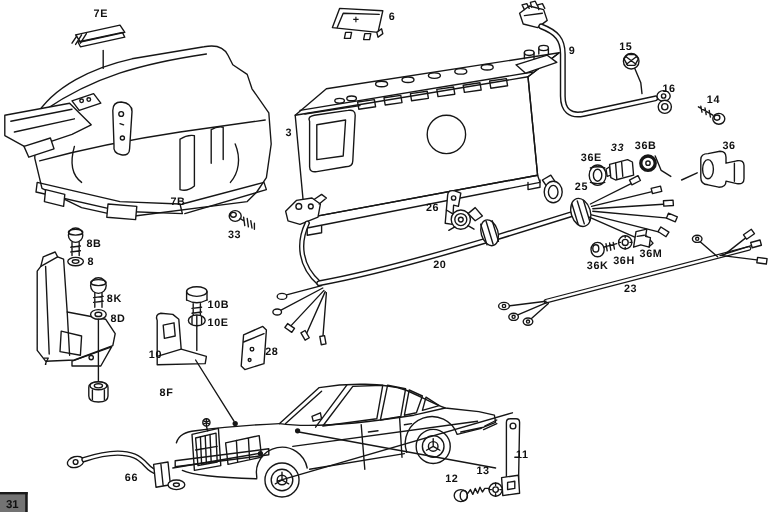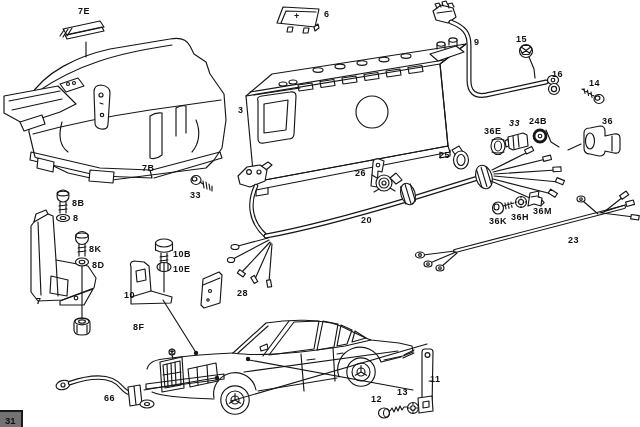--- a/index.html
+++ b/index.html
@@ -368,38 +368,38 @@
       <span class="part-label" style="left: 190px; top: 190px;">33</span>
       <span class="part-label" style="left: 72px; top: 198px;">8B</span>
       <span class="part-label" style="left: 73px; top: 213px;">8</span>
       <span class="part-label" style="left: 89px; top: 244px;">8K</span>
       <span class="part-label" style="left: 92px; top: 260px;">8D</span>
       <span class="part-label" style="left: 36px; top: 296px;">7</span>
       <span class="part-label" style="left: 93px; top: 322px; margin-left: 40px;">8F</span>
       <span class="part-label" style="left: 173px; top: 249px;">10B</span>
       <span class="part-label" style="left: 173px; top: 264px;">10E</span>
       <span class="part-label" style="left: 124px; top: 290px;">10</span>
-      <span class="part-label" style="left: 221px; top: 288px; padding-left: 16px;">28</span>
+      <span class="part-label" style="left: 221px; top: 288px;">28</span>
       <span class="part-label" style="left: 238px; top: 105px;">3</span>
       <span class="part-label" style="left: 324px; top: 9px;">6</span>
       <span class="part-label" style="left: 474px; top: 37px;">9</span>
       <span class="part-label" style="left: 516px; top: 34px;">15</span>
       <span class="part-label" style="left: 552px; top: 69px;">16</span>
       <span class="part-label" style="left: 589px; top: 78px;">14</span>
-      <span class="part-label" style="left: 439px; top: 150px;">25</span>
+      <span class="part-label" style="left: 439px; top: 150px; padding-left: 40px;">25</span>
       <span class="part-label" style="left: 355px; top: 168px;">26</span>
       <span class="part-label" style="left: 484px; top: 126px;">36E</span>
       <span class="part-label" style="left: 509px; top: 118px; font-style: italic;">33</span>
-      <span class="part-label" style="left: 529px; top: 116px;">24B</span>
+      <span class="part-label" style="left: 529px; top: 116px;">36B</span>
       <span class="part-label" style="left: 602px; top: 116px;">36</span>
       <span class="part-label" style="left: 489px; top: 216px;">36K</span>
       <span class="part-label" style="left: 511px; top: 212px;">36H</span>
       <span class="part-label" style="left: 533px; top: 206px;">36M</span>
       <span class="part-label" style="left: 361px; top: 215px;">20</span>
-      <span class="part-label" style="left: 520px; top: 235px; margin-left: 48px;">23</span>
+      <span class="part-label" style="left: 520px; top: 235px;">23</span>
       <span class="part-label" style="left: 104px; top: 393px;">66</span>
       <span class="part-label" style="left: 430px; top: 374px;">11</span>
       <span class="part-label" style="left: 371px; top: 394px;">12</span>
       <span class="part-label" style="left: 397px; top: 387px;">13</span>
     </div>
 
 <div id="page-num-box">
   <span>31</span>
 </div>
 

